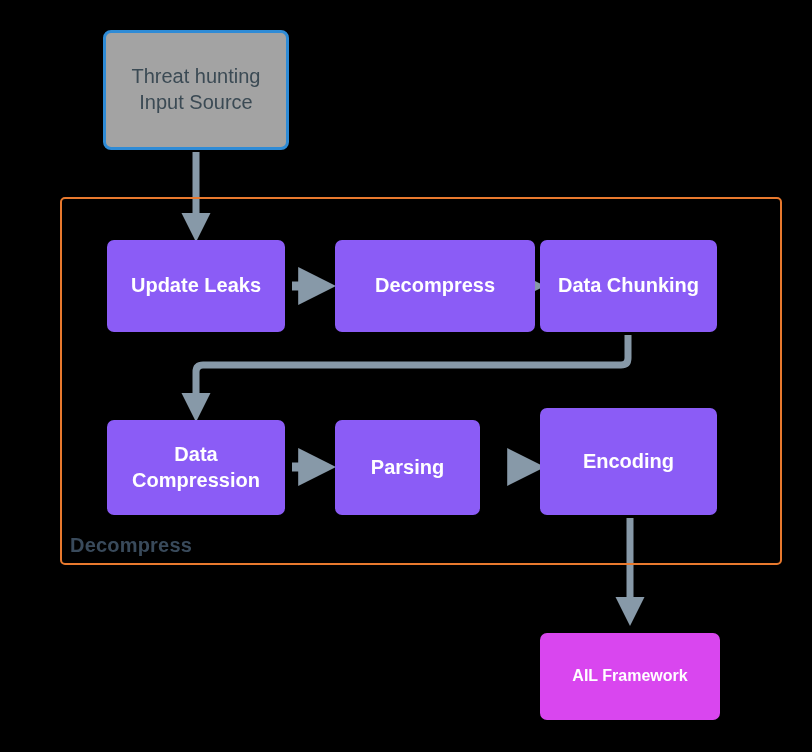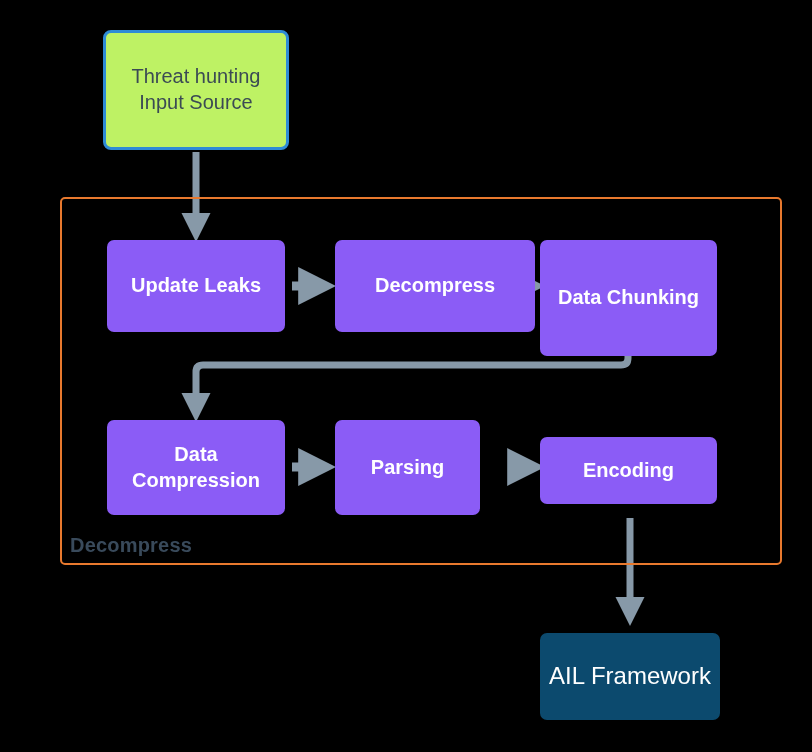--- a/index.html
+++ b/index.html
@@ -36,39 +36,39 @@
     justify-content: center;
     text-align: center;
     line-height: 1.28;
     border-radius: 7px;
   }
   .node-label {
     display: block;
     white-space: pre-line;
   }
   .node-input {
-    background: #bef264;
+    background: #a3a3a3;
     border: 3px solid #2e8bd6;
     color: #3b4a54;
     font-size: 20px;
     font-weight: 400;
     border-radius: 8px;
     text-align: center;
   }
   .node-process {
     background: #8b5cf6;
     color: #ffffff;
     font-size: 20px;
     font-weight: 600;
   }
   .node-output {
-    background: #0c4a6e;
+    background: #d946ef;
     color: #ffffff;
-    font-size: 24px;
-    font-weight: 400;
+    font-size: 16px;
+    font-weight: 700;
   }
   .group-box {
     position: absolute;
     box-sizing: border-box;
     border: 2px solid #e8792e;
     border-radius: 5px;
     background: transparent;
   }
   .group-label {
     position: absolute;
@@ -115,34 +115,34 @@
   </div>
 
   <div class="node node-process" style="left: 107px; top: 240px; width: 178px; height: 92px;">
     <span class="node-label">Update Leaks</span>
   </div>
 
   <div class="node node-process" style="left: 335px; top: 240px; width: 200px; height: 92px;">
     <span class="node-label">Decompress</span>
   </div>
 
-  <div class="node node-process" style="left: 540px; top: 240px; width: 177px; height: 116px;">
+  <div class="node node-process" style="left: 540px; top: 240px; width: 177px; height: 92px;">
     <span class="node-label">Data Chunking</span>
   </div>
 
   <div class="node node-process" style="left: 107px; top: 420px; width: 178px; height: 95px;">
     <span class="node-label">Data
 Compression</span>
   </div>
 
   <div class="node node-process" style="left: 335px; top: 420px; width: 145px; height: 95px;">
     <span class="node-label">Parsing</span>
   </div>
 
-  <div class="node node-process" style="left: 540px; top: 437px; width: 177px; height: 67px;">
+  <div class="node node-process" style="left: 540px; top: 408px; width: 177px; height: 107px;">
     <span class="node-label">Encoding</span>
   </div>
 
   <div class="node node-output" style="left: 540px; top: 633px; width: 180px; height: 87px;">
     <span class="node-label">AIL Framework</span>
   </div>
 
 </div>
 
 </body></html>

